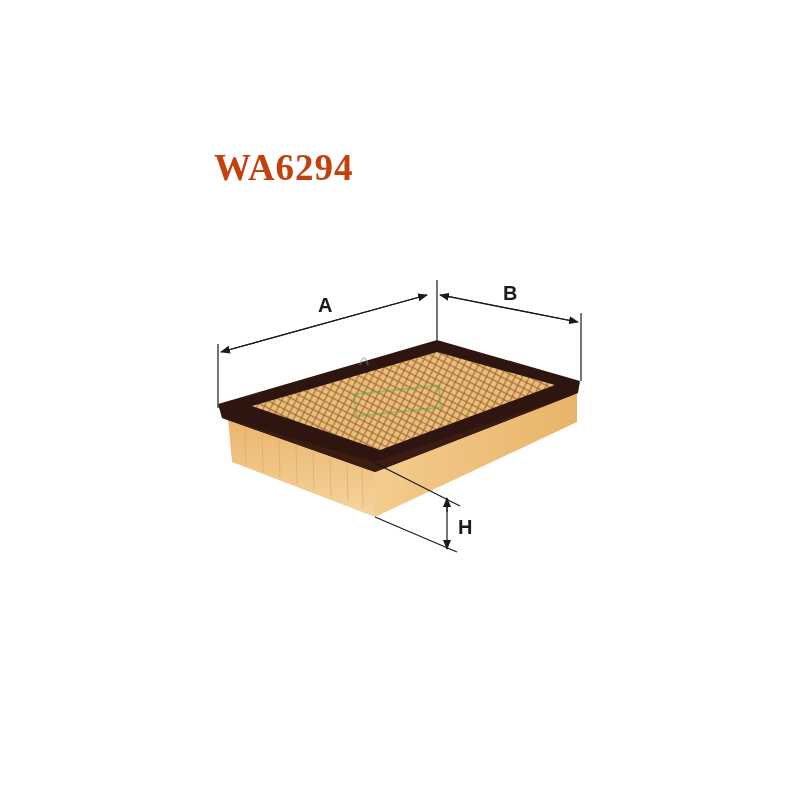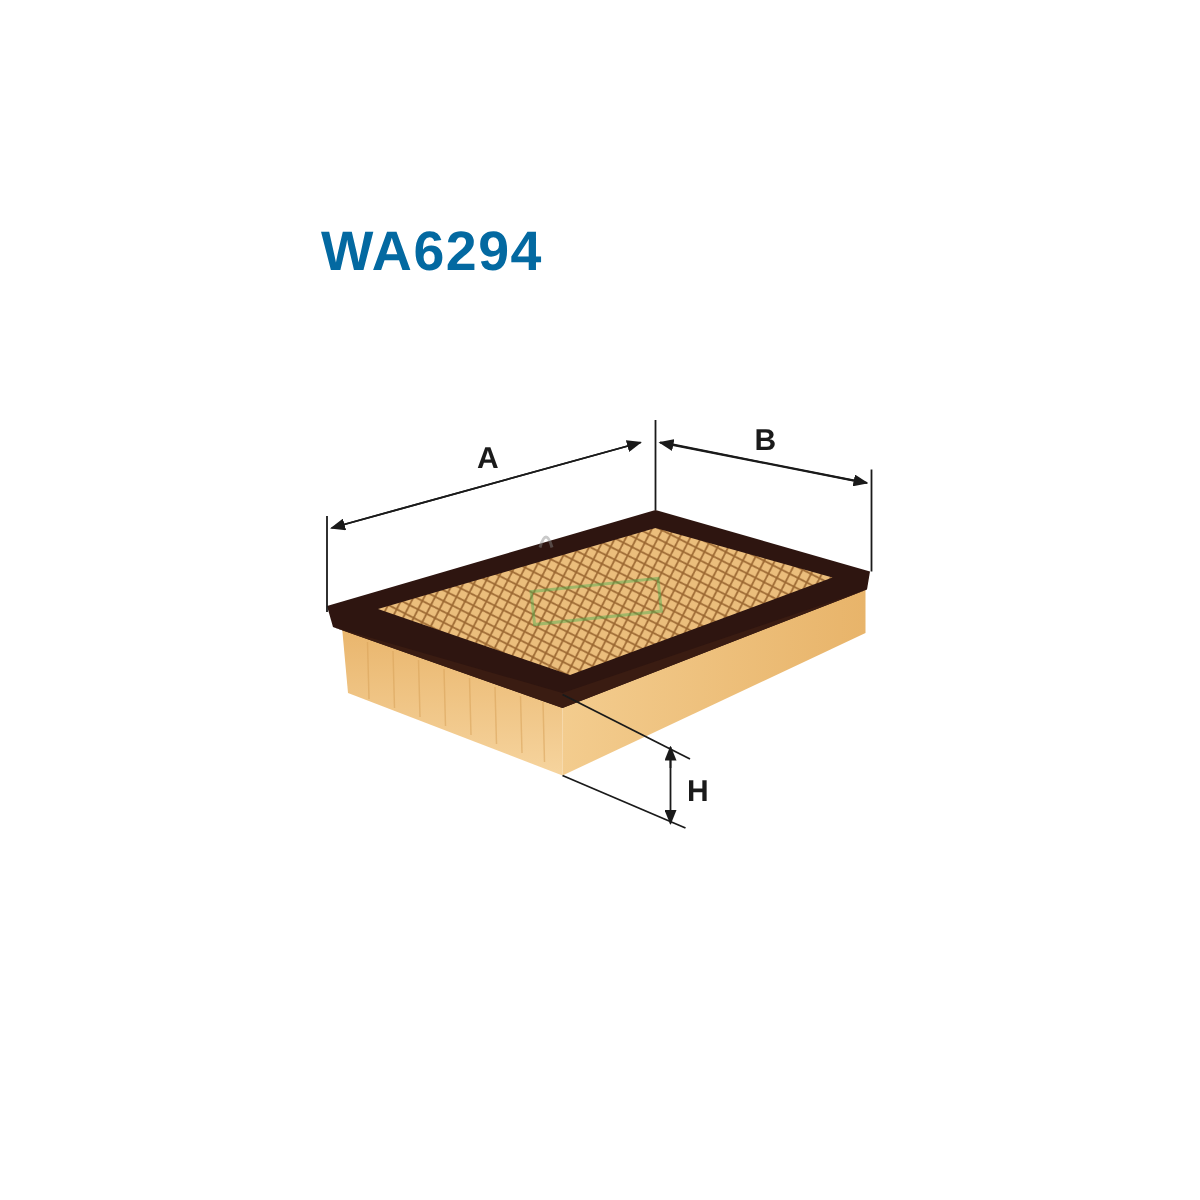--- a/index.html
+++ b/index.html
@@ -1,20 +1,20 @@
 <!DOCTYPE html>
 <html><head>
   <meta charset="utf-8">
   <style>
     html, body { margin: 0; padding: 0; background: #ffffff; }
     body { width: 800px; height: 800px; position: relative; overflow: hidden; font-family: "Liberation Sans", sans-serif; }
     .title {
       position: absolute; left: 214px; top: 146px;
-      font-family: Liberation Sans, sans-serif; font-weight: bold;
-      font-size: 37px; letter-spacing: 1px; color: #0369a1;
+      font-family: Liberation Serif, serif; font-weight: bold;
+      font-size: 37px; letter-spacing: 1px; color: #c2410c;
       line-height: 44px;
     }
     svg.diagram { position: absolute; left: 0; top: 0; }
     .dim-label { font-family: "Liberation Sans", sans-serif; font-weight: bold; font-size: 20px; fill: #1a1a1a; }
   </style>
 </head>
 <body>
 
 <div class="title">WA6294</div>
 

